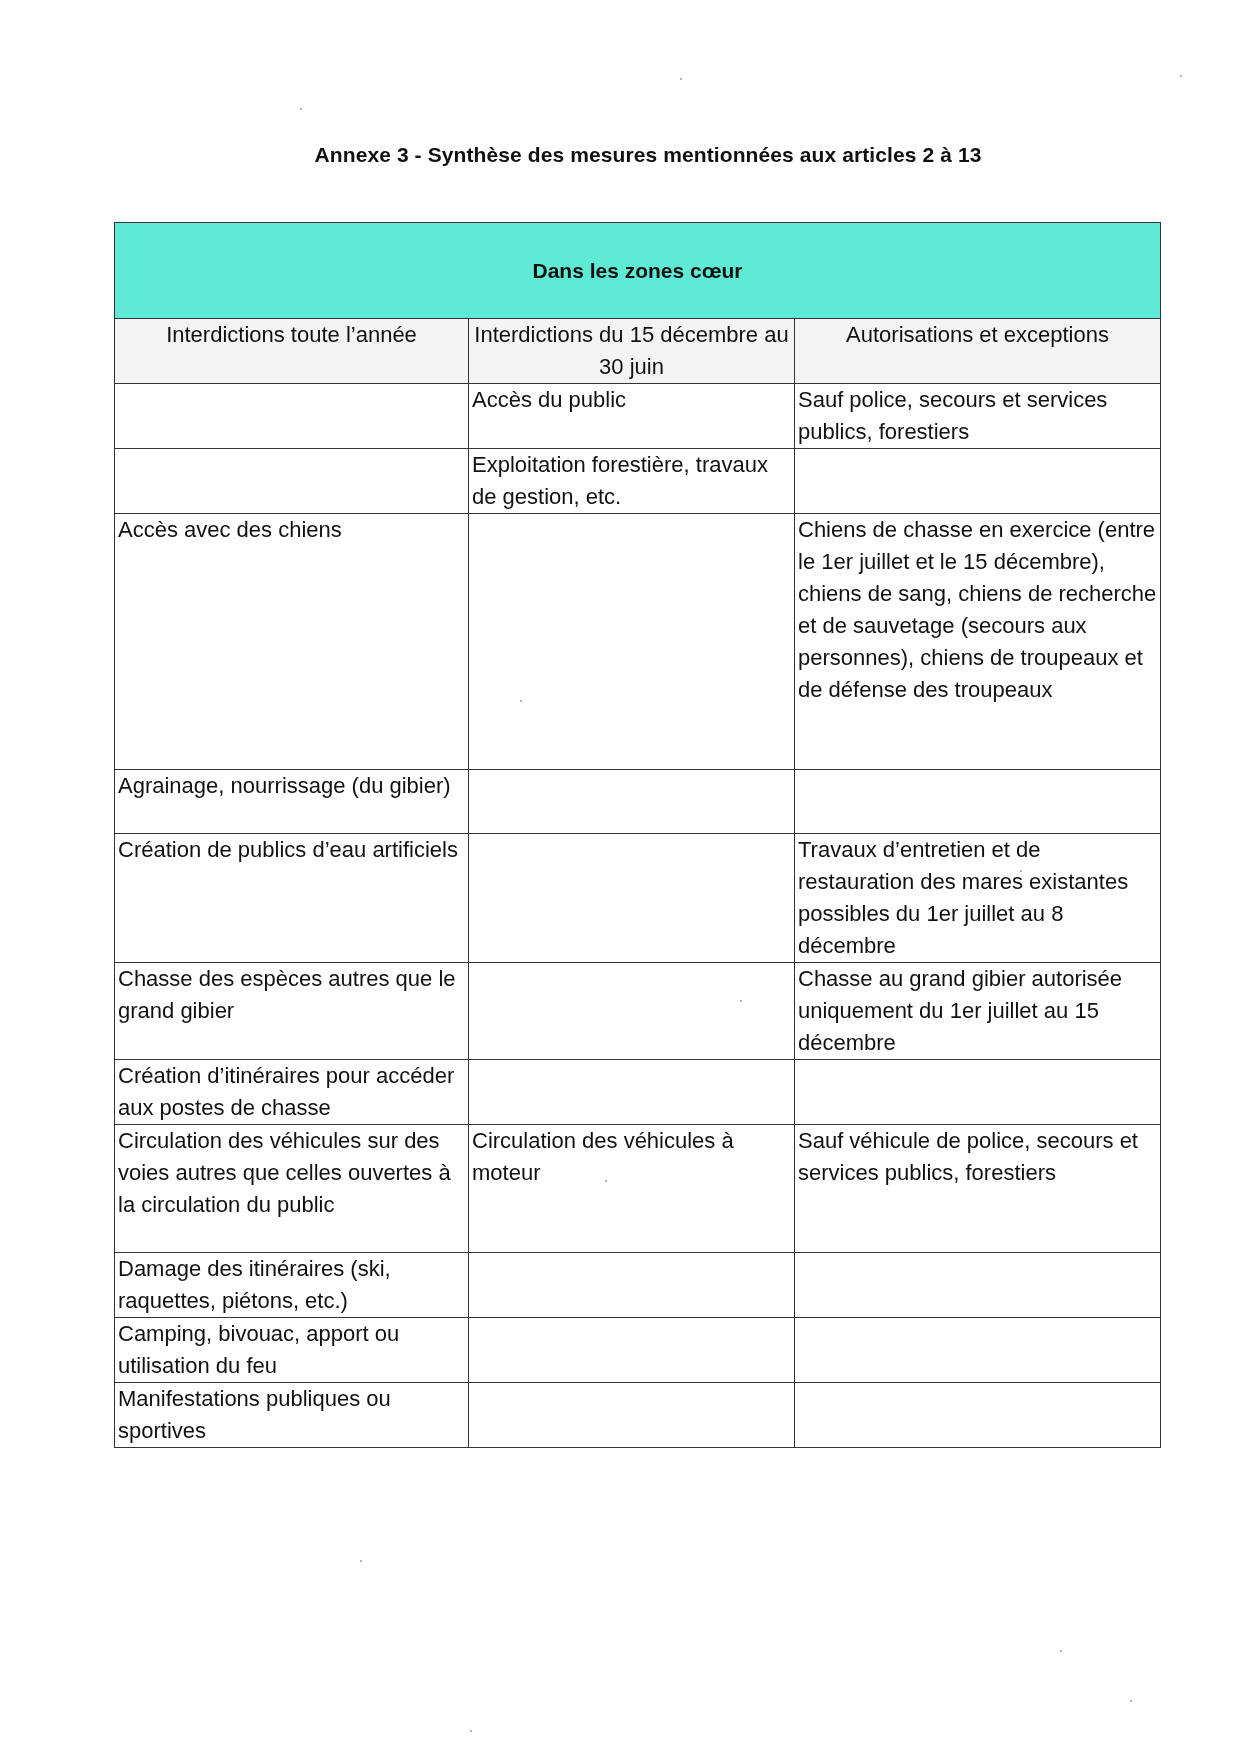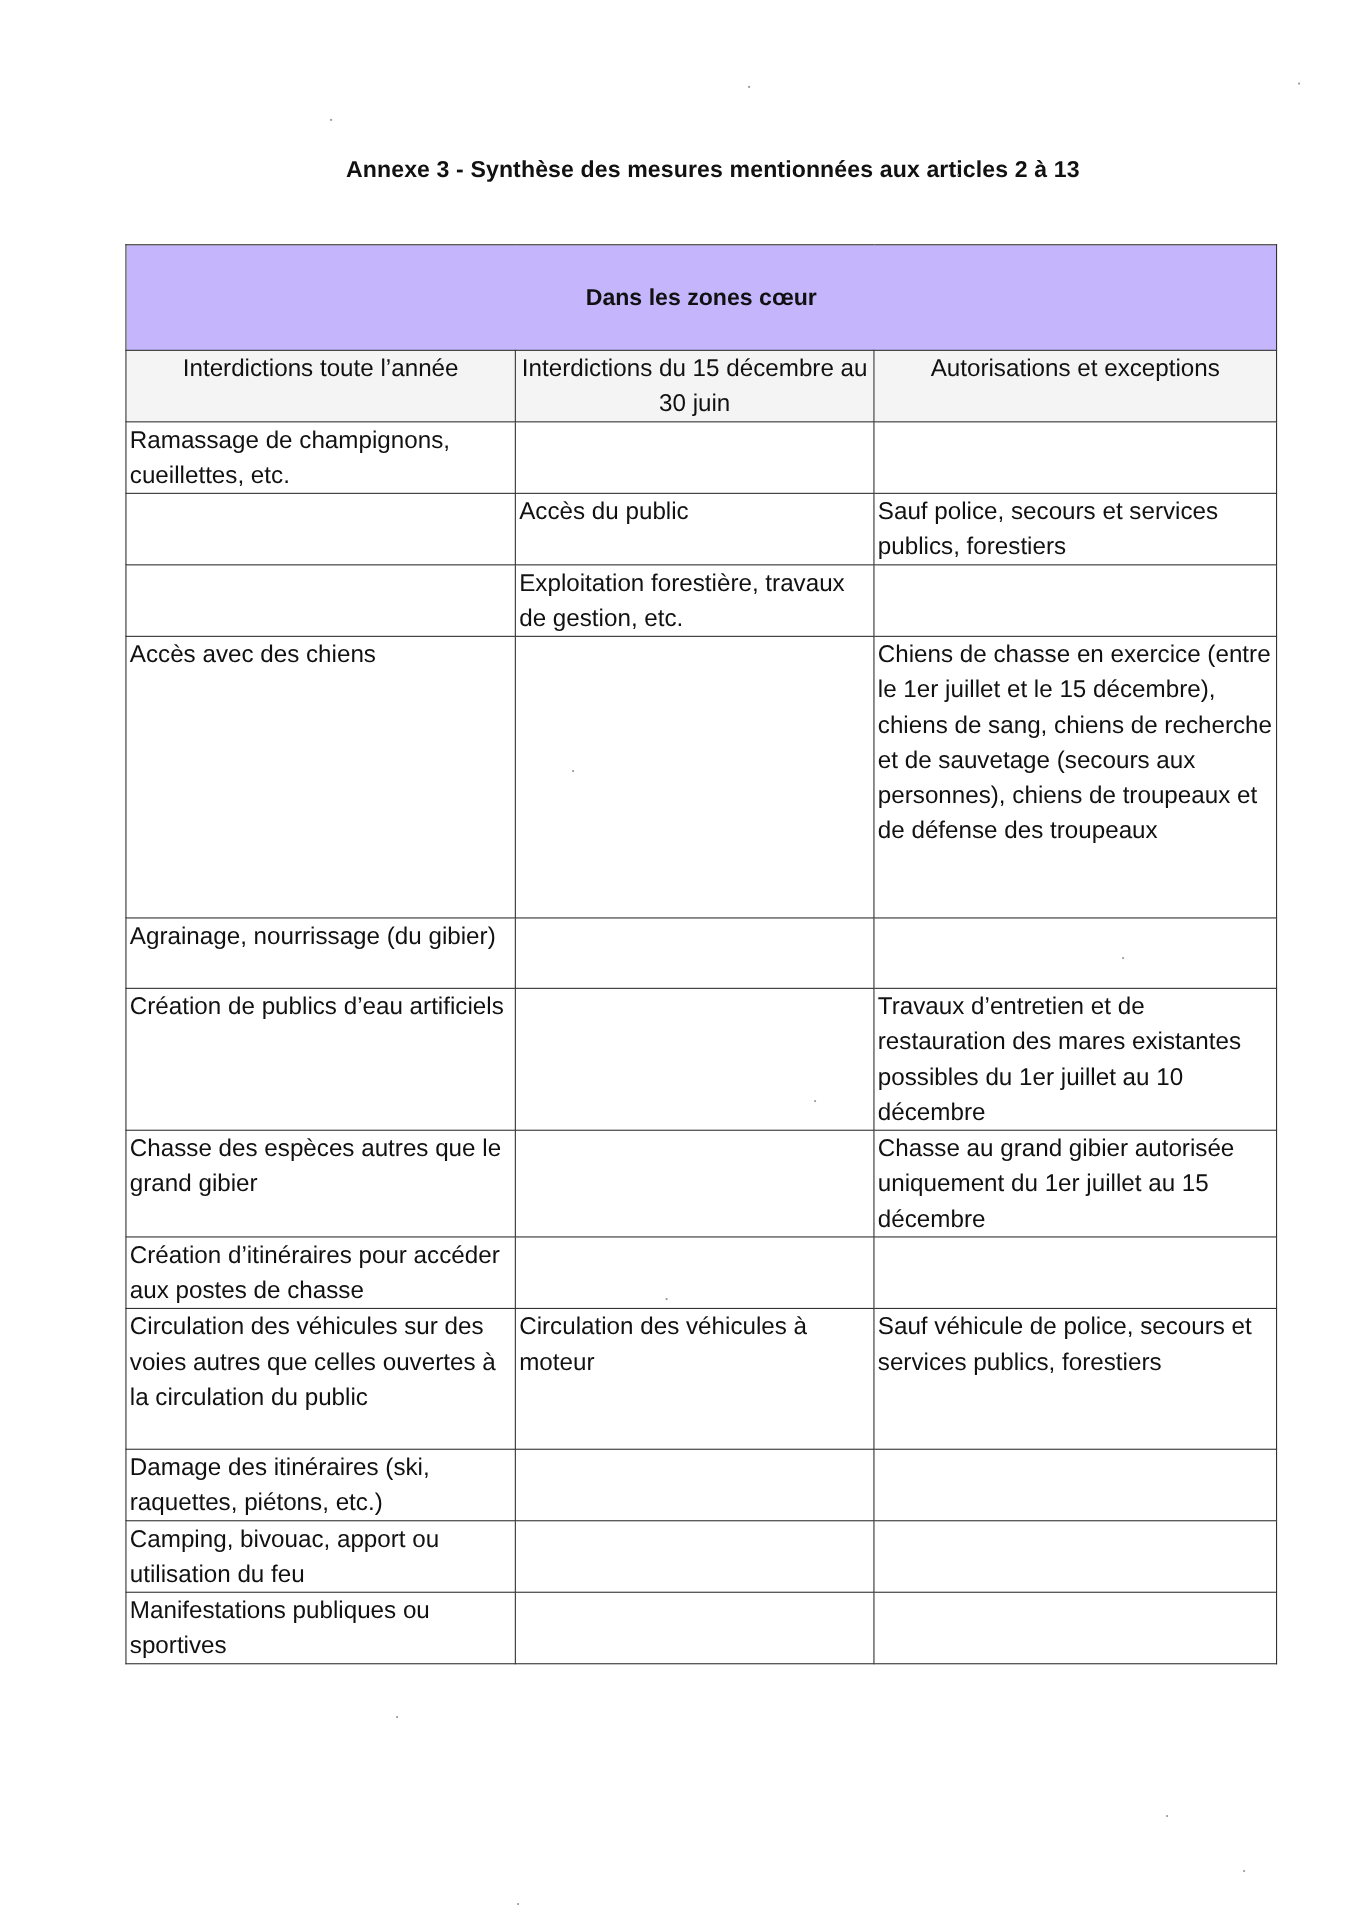--- a/index.html
+++ b/index.html
@@ -16,21 +16,21 @@
     position: absolute; left: 114px; top: 222px;
     width: 1046px; border-collapse: collapse; table-layout: fixed;
     font-size: 22px; line-height: 32px;
   }
   table.measures td, table.measures th {
     border: 1.6px solid #333333;
     vertical-align: top; padding: 0 3px 0 3px;
     overflow: hidden; word-wrap: break-word;
   }
   .zone-header {
-    height: 95px; background: #c4b5fd; font-weight: bold; font-size: 21px;
+    height: 95px; background: #5eead4; font-weight: bold; font-size: 21px;
     text-align: center; vertical-align: middle !important;
   }
   .col-header {
     background: #f4f4f4; font-weight: normal; text-align: center;
     height: 64px;
   }
   col.c1 { width: 354px; }
   col.c2 { width: 326px; }
   col.c3 { width: 366px; }
   td.cell { white-space: normal; }
@@ -52,25 +52,20 @@
       <th colspan="3" class="zone-header">Dans les zones cœur</th>
     </tr>
     <tr>
       <th class="col-header">Interdictions toute l’année</th>
       <th class="col-header">Interdictions du 15 décembre au 30 juin</th>
       <th class="col-header">Autorisations et exceptions</th>
     </tr>
   </thead>
   <tbody id="rows">
       <tr style="height: 64px;">
-        <td class="cell">Ramassage de champignons, cueillettes, etc.</td>
-        <td class="cell"></td>
-        <td class="cell"></td>
-      </tr>
-      <tr style="height: 64px;">
         <td class="cell"></td>
         <td class="cell">Accès du public</td>
         <td class="cell">Sauf police, secours et services publics, forestiers</td>
       </tr>
       <tr style="height: 64px;">
         <td class="cell"></td>
         <td class="cell">Exploitation forestière, travaux de gestion, etc.</td>
         <td class="cell"></td>
       </tr>
       <tr style="height: 256px;">
@@ -79,21 +74,21 @@
         <td class="cell">Chiens de chasse en exercice (entre le 1er juillet et le 15 décembre), chiens de sang, chiens de recherche et de sauvetage (secours aux personnes), chiens de troupeaux et de défense des troupeaux</td>
       </tr>
       <tr style="height: 64px;">
         <td class="cell">Agrainage, nourrissage (du gibier)</td>
         <td class="cell"></td>
         <td class="cell"></td>
       </tr>
       <tr style="height: 128px;">
         <td class="cell">Création de publics d’eau artificiels</td>
         <td class="cell"></td>
-        <td class="cell">Travaux d’entretien et de restauration des mares existantes possibles du 1er juillet au 10 décembre</td>
+        <td class="cell">Travaux d’entretien et de restauration des mares existantes possibles du 1er juillet au 8 décembre</td>
       </tr>
       <tr style="height: 96px;">
         <td class="cell">Chasse des espèces autres que le grand gibier</td>
         <td class="cell"></td>
         <td class="cell">Chasse au grand gibier autorisée uniquement du 1er juillet au 15 décembre</td>
       </tr>
       <tr style="height: 64px;">
         <td class="cell">Création d’itinéraires pour accéder aux postes de chasse</td>
         <td class="cell"></td>
         <td class="cell"></td>

